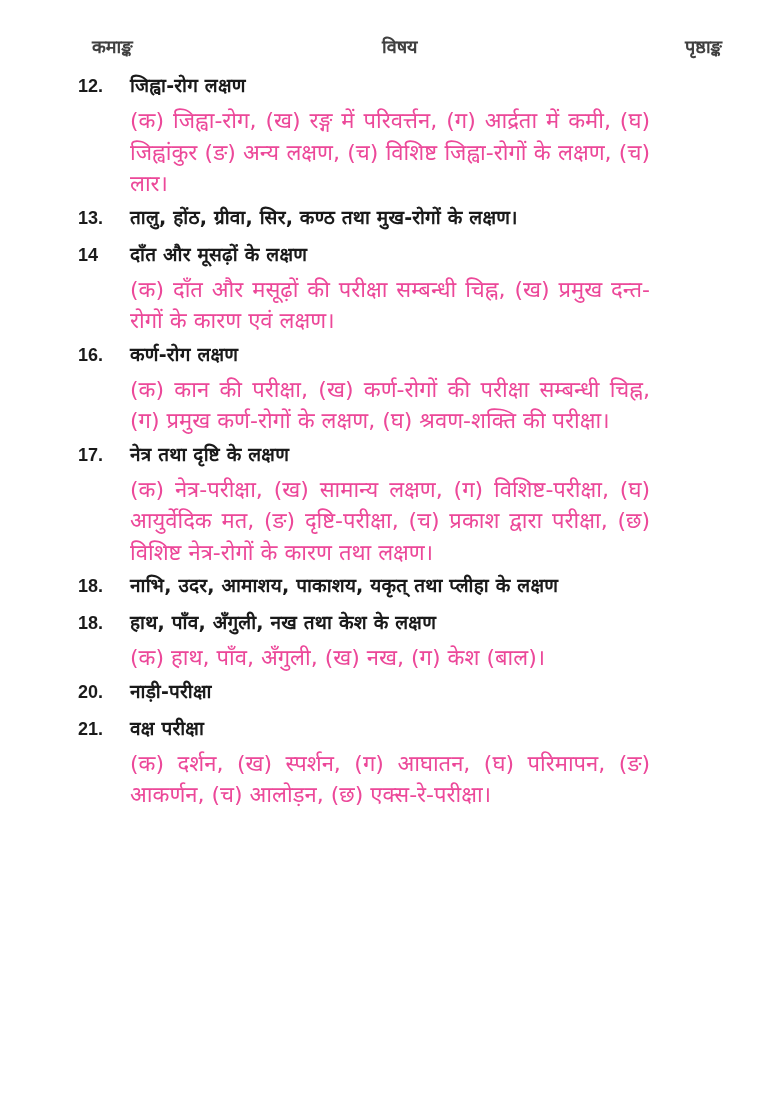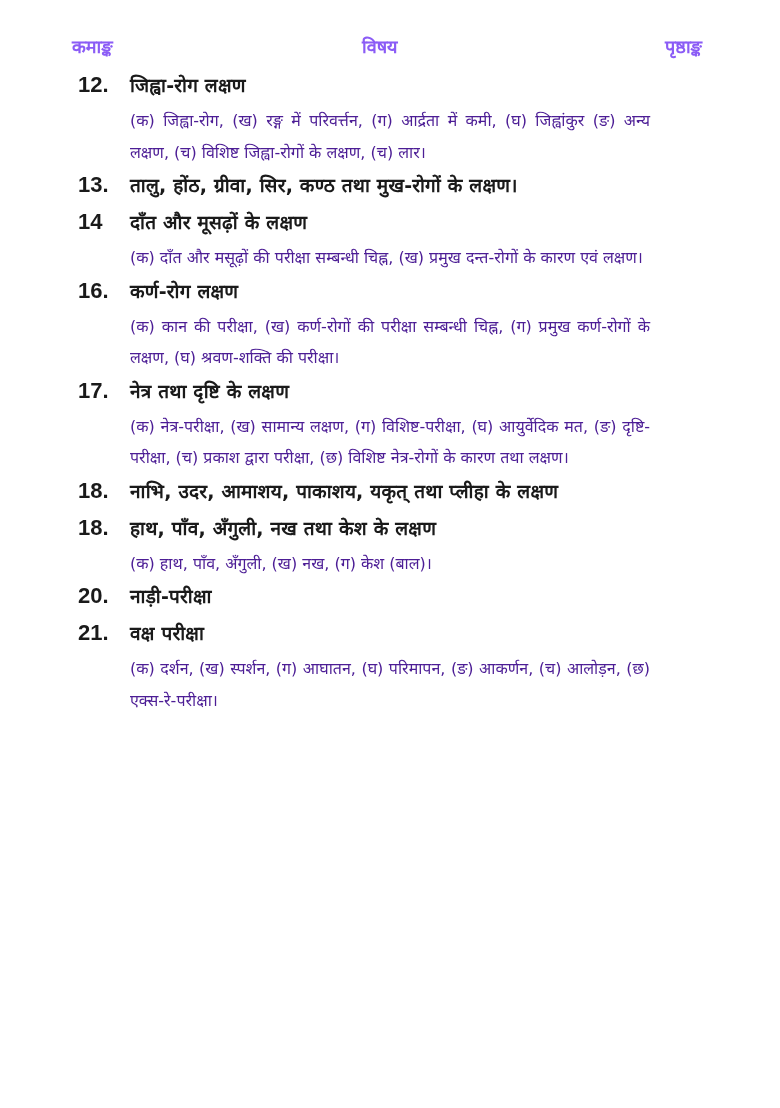--- a/index.html
+++ b/index.html
@@ -3,37 +3,37 @@
   <meta charset="utf-8">
   <style>
     html, body { margin: 0; padding: 0; }
     body {
       width: 780px; height: 1108px; background: #ffffff; color: #1a1a1a;
       font-family: "DejaVu Sans", "Liberation Sans", sans-serif;
       position: relative; overflow: hidden;
     }
     .page { position: absolute; left: 0; top: 0; width: 780px; height: 1108px; }
     .header {
-      position: absolute; top: 34px; left: 72px; width: 630px; height: 30px;
-      font-size: 18px; font-weight: bold; color: #8b5cf6;
+      position: absolute; top: 34px; left: 92px; width: 630px; height: 30px;
+      font-size: 18px; font-weight: bold; color: #404040;
     }
     .header .col-left { position: absolute; left: 0; top: 0; }
     .header .col-center { position: absolute; left: 290px; top: 0; }
     .header .col-right { position: absolute; right: 0; top: 0; }
     .entries { position: absolute; top: 72px; left: 78px; width: 580px; }
     .entry { position: relative; margin-bottom: 4px; }
     .entry-head { display: flex; align-items: baseline; height: 33px; }
     .entry-num {
-      width: 52px; font-size: 22px; font-weight: bold; flex: none;
+      width: 52px; font-size: 18px; font-weight: bold; flex: none;
       font-family: "Liberation Sans", sans-serif;
     }
     .entry-title { font-size: 19px; font-weight: bold; letter-spacing: 0.2px; }
     .entry-body {
-      margin-left: 52px; font-size: 16px; line-height: 31.5px;
-      width: 520px; text-align: justify; color: #4c1d95;
+      margin-left: 52px; font-size: 22px; line-height: 31.5px;
+      width: 520px; text-align: justify; color: #ec4899;
     }
   </style>
 </head>
 <body>
 
 <div class="page">
   <div class="header">
     <span class="col-left">कमाङ्क</span>
     <span class="col-center">विषय</span>
     <span class="col-right">पृष्ठाङ्क</span>

